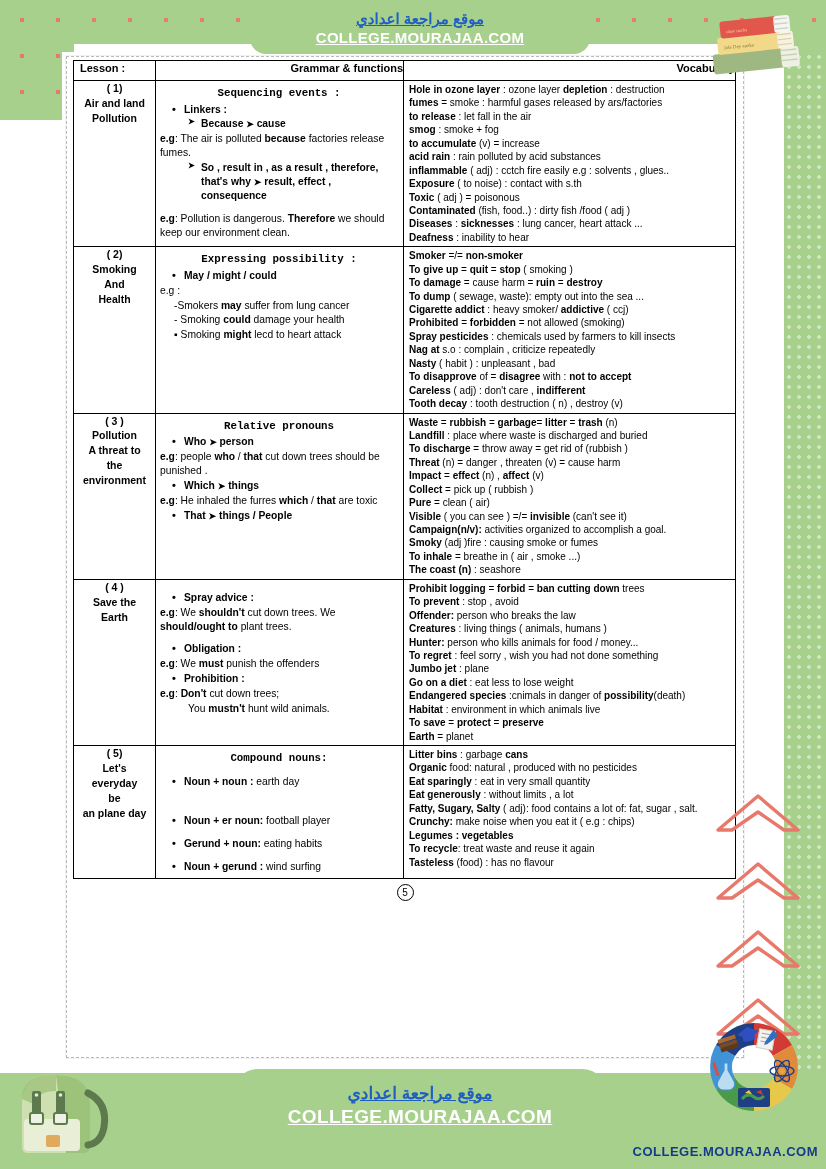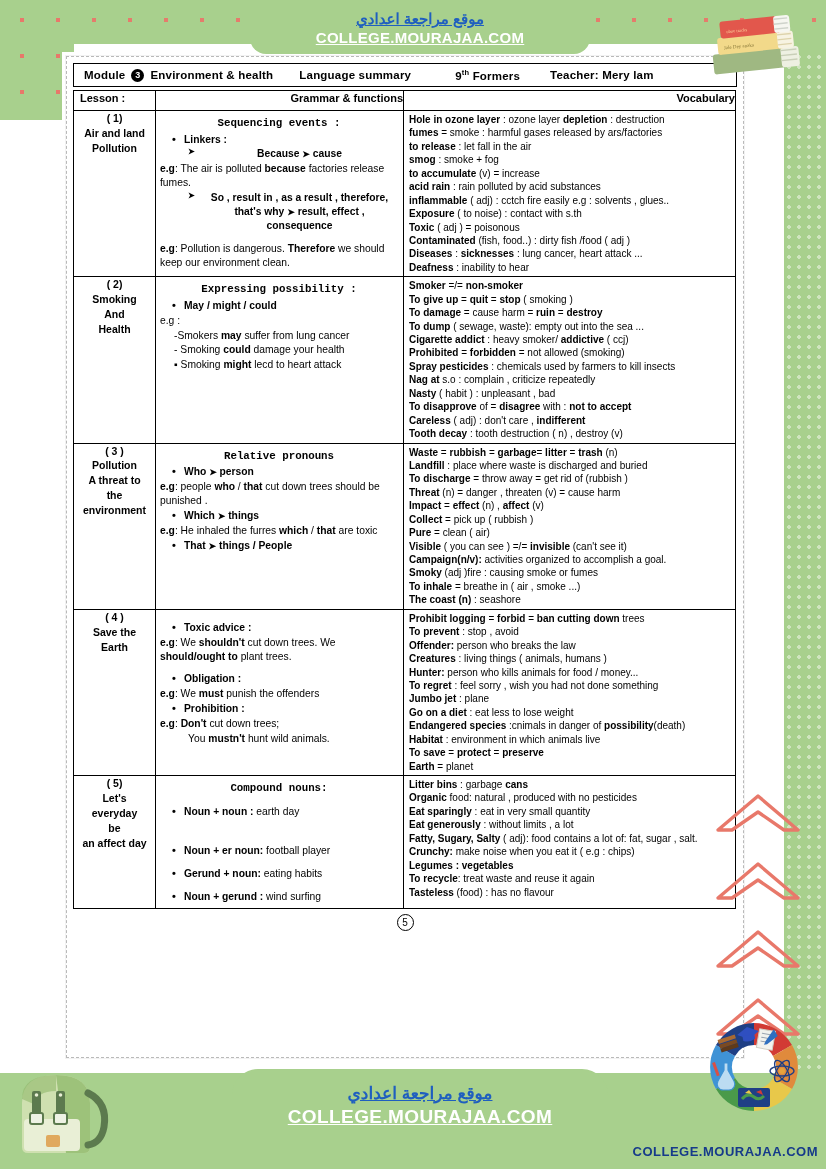--- a/index.html
+++ b/index.html
@@ -135,21 +135,21 @@
     padding:0 3px;line-height:1.42;
   }
   td.lesson .inner{display:flex;flex-direction:column;justify-content:center;height:100%;}
 
   td.gram{padding:3px 5px 3px 4px;font-size:10.3px;color:#000;line-height:1.35;}
   td.voc{padding:2px 4px 2px 5px;font-size:10px;color:#000;line-height:1.345;}
 
   .ghead{text-align:center;font-weight:bold;font-size:10.8px;margin:2px 0 2px 0;font-family:Liberation Mono, monospace;}
   .gbul{margin:1px 0 1px 12px;position:relative;padding-left:12px;font-weight:bold;}
   .gbul:before{content:"•";position:absolute;left:0;top:-1px;font-size:11px;}
-  .gsub{margin:1px 0 1px 28px;position:relative;padding-left:13px;font-weight:bold;text-align:center;}
+  .gsub{margin:1px 0 1px 28px;position:relative;padding-left:13px;font-weight:bold;}
   .gsub:before{content:"\27A4";position:absolute;left:0;top:0px;font-size:8px;}
   .gline{margin:1px 0;}
   .gind{margin:1px 0 1px 14px;}
   .gind2{margin:1px 0 1px 28px;}
   .gspace{height:7px;}
   .arrow{font-size:9px;}
 
   .vline{margin:0;padding:0;white-space:normal;}
   b{font-weight:bold;}
 
@@ -266,28 +266,20 @@
         <path d="M-11 0 L0 -6 L11 0 L0 6 Z" fill="#2f4fc0"></path>
         <path d="M-6 2 v5 q6 3 12 0 v-5" fill="#2f4fc0"></path>
       </g>
     </g>
   </svg>
 
   <div class="corner-url">COLLEGE.MOURAJAA.COM</div>
 
   <div class="sheet">
 
-    <div class="title-bar">
-      <span class="t-mod">Module</span>
-      <span class="circnum">3</span>
-      <span class="t-env">Environment &amp; health</span>
-      <span class="t-lang">Language summary</span>
-      <span class="t-form"><span>9</span><sup>th</sup><span> Formers</span></span>
-      <span>Teacher: Mery lam</span>
-    </div>
 
     <table class="grid">
       <colgroup>
         <col class="col-lesson">
           <col class="col-gram">
           <col class="col-voc">
       </colgroup>
       <thead>
         <tr>
           <th class="h-lesson">Lesson :</th>
@@ -396,21 +388,21 @@
           <tr>
             <td class="lesson">
               <div class="inner">
                 <div>( 4 )</div>
                 <div>Save the</div>
                 <div>Earth</div>
               </div>
             </td>
             <td class="gram">
               <div class="gspace"></div>
-              <div class="gbul">Toxic advice :</div>
+              <div class="gbul">Spray advice :</div>
               <div class="gline"><b>e.g</b>: We  <b>shouldn't</b> cut down trees. We <b>should/ought to</b> plant trees.</div>
               <div class="gspace"></div>
               <div class="gbul">Obligation :</div>
               <div class="gline"><b>e.g</b>: We <b>must</b> punish the offenders</div>
               <div class="gbul">Prohibition :</div>
               <div class="gline"> <b>e.g</b>:  <b>Don't</b> cut down trees;</div>
               <div class="gind2">You <b>mustn't</b> hunt wild animals.</div>
             </td>
             <td class="voc">
               <div class="vline"><b> Prohibit logging</b>  = <b>forbid</b> = <b>ban cutting down</b> trees</div>
@@ -427,21 +419,21 @@
               <div class="vline"><b>Earth</b> = planet</div>
             </td>
           </tr>
           <tr>
             <td class="lesson">
               <div class="inner">
                 <div>( 5)</div>
                 <div>Let's</div>
                 <div>everyday</div>
                 <div>be</div>
-                <div>an affect day</div>
+                <div>an plane day</div>
               </div>
             </td>
             <td class="gram">
               <div class="ghead">Compound nouns:</div>
               <div class="gbul" style="margin-top:9px"><b>Noun + noun :</b><span style="font-weight:normal">  earth day</span></div>
               <div class="gbul" style="margin-top:26px"><b>Noun + er noun:</b><span style="font-weight:normal"> football player</span></div>
               <div class="gbul" style="margin-top:9px"><b>Gerund  + noun:</b><span style="font-weight:normal"> eating habits</span></div>
               <div class="gbul" style="margin-top:9px"><b>Noun + gerund :</b><span style="font-weight:normal"> wind surfing</span></div>
             </td>
             <td class="voc">

